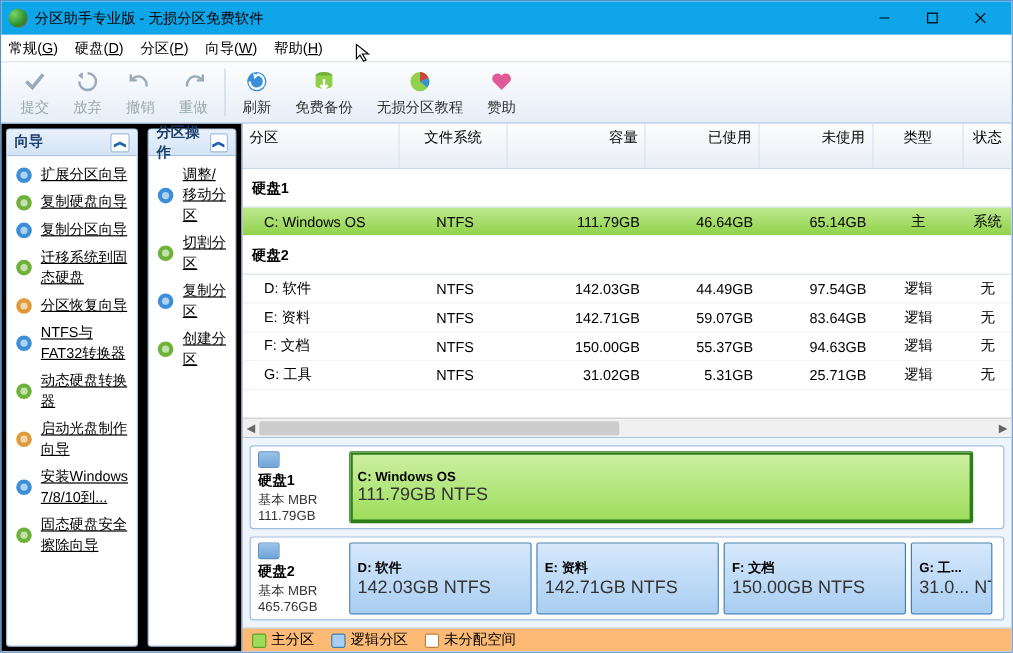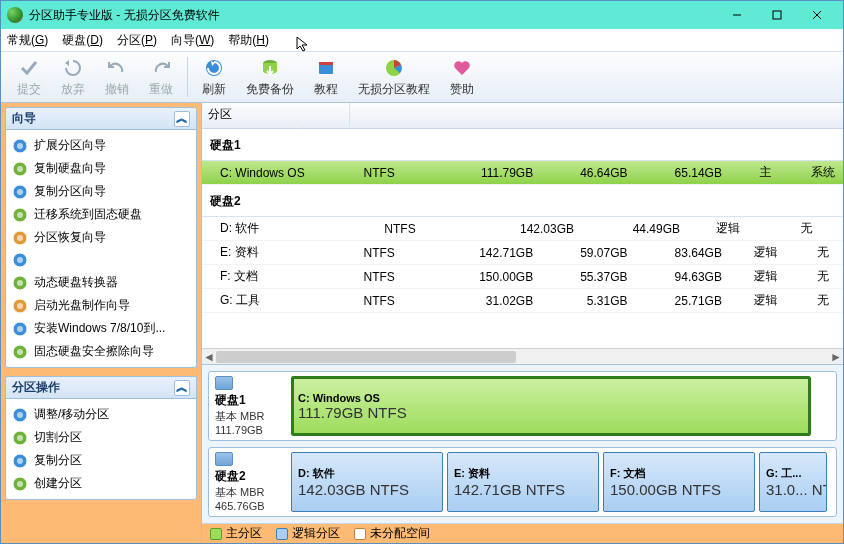--- a/index.html
+++ b/index.html
@@ -1,46 +1,46 @@
 <!DOCTYPE html>
 <html><head>
 <meta charset="utf-8">
 <style>
 * { margin: 0; padding: 0; box-sizing: border-box; font-family: "Microsoft YaHei", "SimSun", sans-serif; font-size: 12px; }
 body { background: #fff; width: 844px; height: 544px; overflow: hidden; border: 1px solid #5a8fc4; display: flex; flex-direction: column; }
 
-.titlebar { height: 28px; background: #5eead4; display: flex; align-items: center; padding: 0 6px; }
+.titlebar { height: 28px; background: #0ea5e9; display: flex; align-items: center; padding: 0 6px; }
 .titlebar .app-icon { width: 16px; height: 16px; border-radius: 8px; background: radial-gradient(circle at 30% 30%, #7bd46b, #2a8f2a 60%, #c62828); margin-right: 6px; }
 .titlebar .title-text { flex: 1; color: #000; }
 .win-btns { display: flex; gap: 0; }
 .win-btn { width: 40px; height: 24px; display: flex; align-items: center; justify-content: center; color: #333; }
 .win-btn svg { width: 10px; height: 10px; }
 
 .menubar { height: 22px; display: flex; align-items: center; padding: 0 6px; gap: 14px; color: #000; background: #fff; }
 .menubar span u { text-decoration: underline; }
 .cursor { position: absolute; left: 296px; top: 36px; pointer-events: none; }
 
 .toolbar { height: 52px; background: linear-gradient(#fdfdfd, #e6eef7); border-top: 1px solid #d8e3f0; border-bottom: 1px solid #aac3de; display: flex; align-items: center; padding: 0 6px; }
 .tbtn { display: flex; flex-direction: column; align-items: center; justify-content: center; padding: 2px 10px; height: 48px; color: #333; text-align: center; }
 .tbtn .ticon { width: 22px; height: 22px; display: flex; align-items: center; justify-content: center; margin-bottom: 2px; }
 .tbtn.disabled { color: #9aa; }
 .tsep { width: 1px; height: 40px; background: #c7d6e8; margin: 0 4px; }
 
 .main { flex: 1; display: flex; overflow: hidden; }
 
-.left-pane { width: 201px; background: #fdba74; border-right: 1px solid #aac3de; display: flex; flex-direction: column; overflow-y: auto; }
+.left-pane { width: 201px; background: #000000; border-right: 1px solid #aac3de; display: flex; flex-direction: row; overflow-y: auto; }
 .panel { margin: 4px; border: 1px solid #9fbfe0; border-radius: 3px; background: #fff; }
 .panel-hd { height: 22px; background: linear-gradient(#e9f1fb, #d3e4f6); border-bottom: 1px solid #9fbfe0; display: flex; align-items: center; padding: 0 6px; font-weight: bold; color: #1a3f6b; border-radius: 3px 3px 0 0; }
 .panel-hd .chev { margin-left: auto; width: 16px; height: 16px; border: 1px solid #9fbfe0; border-radius: 2px; display: flex; align-items: center; justify-content: center; color: #1a5fa8; background: #fff; }
 .panel ul { list-style: none; padding: 4px 2px; }
-.panel li { display: flex; align-items: center; padding: 3px 4px; gap: 6px; color: #000; }
+.panel li { display: flex; align-items: center; padding: 3px 4px; gap: 6px; color: #000; text-decoration: underline; }
 .panel li .li-icon { width: 16px; height: 16px; flex: 0 0 16px; }
 
 .right-pane { flex: 1; display: flex; flex-direction: column; overflow: hidden; }
-.grid-hd { height: 26px; background: linear-gradient(#fdfdfd, #e8eef5); border-bottom: 1px solid #c7d6e8; display: flex; flex-direction: column; }
+.grid-hd { height: 38px; background: linear-gradient(#fdfdfd, #e8eef5); border-bottom: 1px solid #c7d6e8; display: flex; }
 .col { border-right: 1px solid #d8e3f0; padding: 3px 6px; color: #000; }
 .c-part { width: 148px; text-align: left; }
 .c-fs   { width: 100px; text-align: center; }
 .c-cap  { width: 130px; text-align: right; }
 .c-used { width: 106px; text-align: right; }
 .c-free { width: 106px; text-align: right; }
 .c-type { width: 84px; text-align: center; }
 .c-stat { flex: 1; text-align: center; border-right: none; min-width: 40px; }
 
 .grid-body { flex: 1; overflow: auto; background: #fff; }
@@ -165,29 +165,20 @@
           <ellipse cx="10" cy="5" rx="7" ry="3" fill="#6fb23a"></ellipse>
           <path d="M3 5 L3 13 A7 3 0 0 0 17 13 L17 5" fill="#8fd24a"></path>
           <path d="M10 8 L10 16 M7 13 L10 16 L13 13" fill="none" stroke="#fff" stroke-width="2"></path>
         </svg>
       </div>
       <span>免费备份</span>
     </div>
   <div class="tbtn">
       <div class="ticon">
         <svg width="20" height="20">
-          <rect x="3" y="4" width="14" height="12" rx="1" fill="#3a8fd8"></rect>
-          <rect x="3" y="4" width="14" height="3" fill="#d04040"></rect>
-        </svg>
-      </div>
-      <span>教程</span>
-    </div>
-  <div class="tbtn">
-      <div class="ticon">
-        <svg width="20" height="20">
           <circle cx="10" cy="10" r="8" fill="#8fd24a"></circle>
           <path d="M10 10 L10 2 A8 8 0 0 1 17 7 Z" fill="#d04040"></path>
           <path d="M10 10 L17 7 A8 8 0 0 1 16 15 Z" fill="#3a8fd8"></path>
         </svg>
       </div>
       <span>无损分区教程</span>
     </div>
   <div class="tbtn">
       <div class="ticon">
         <svg width="20" height="20">
@@ -239,20 +230,21 @@
                 <circle cx="8" cy="8" r="7" fill="#e09a3a" stroke="#fff" stroke-width="1"></circle>
                 <circle cx="8" cy="8" r="3" fill="#fff" opacity="0.6"></circle>
               </svg></span>
             <span>分区恢复向导</span>
           </li>
           <li>
             <span class="li-icon"><svg width="16" height="16">
                 <circle cx="8" cy="8" r="7" fill="#3a8fd8" stroke="#fff" stroke-width="1"></circle>
                 <circle cx="8" cy="8" r="3" fill="#fff" opacity="0.6"></circle>
               </svg></span>
+            <span>NTFS与FAT32转换器</span>
           </li>
           <li>
             <span class="li-icon"><svg width="16" height="16">
                 <circle cx="8" cy="8" r="7" fill="#6fb23a" stroke="#fff" stroke-width="1"></circle>
                 <circle cx="8" cy="8" r="3" fill="#fff" opacity="0.6"></circle>
               </svg></span>
             <span>动态硬盘转换器</span>
           </li>
           <li>
             <span class="li-icon"><svg width="16" height="16">
@@ -335,20 +327,21 @@
           <div class="col c-free">65.14GB</div>
           <div class="col c-type">主</div>
           <div class="col c-stat">系统</div>
         </div>
         <div class="disk-hdr">硬盘2</div>
         <div class="row">
           <div class="col c-part">D: 软件</div>
           <div class="col c-fs">NTFS</div>
           <div class="col c-cap">142.03GB</div>
           <div class="col c-used">44.49GB</div>
+          <div class="col c-free">97.54GB</div>
           <div class="col c-type">逻辑</div>
           <div class="col c-stat">无</div>
         </div>
         <div class="row">
           <div class="col c-part">E: 资料</div>
           <div class="col c-fs">NTFS</div>
           <div class="col c-cap">142.71GB</div>
           <div class="col c-used">59.07GB</div>
           <div class="col c-free">83.64GB</div>
           <div class="col c-type">逻辑</div>

